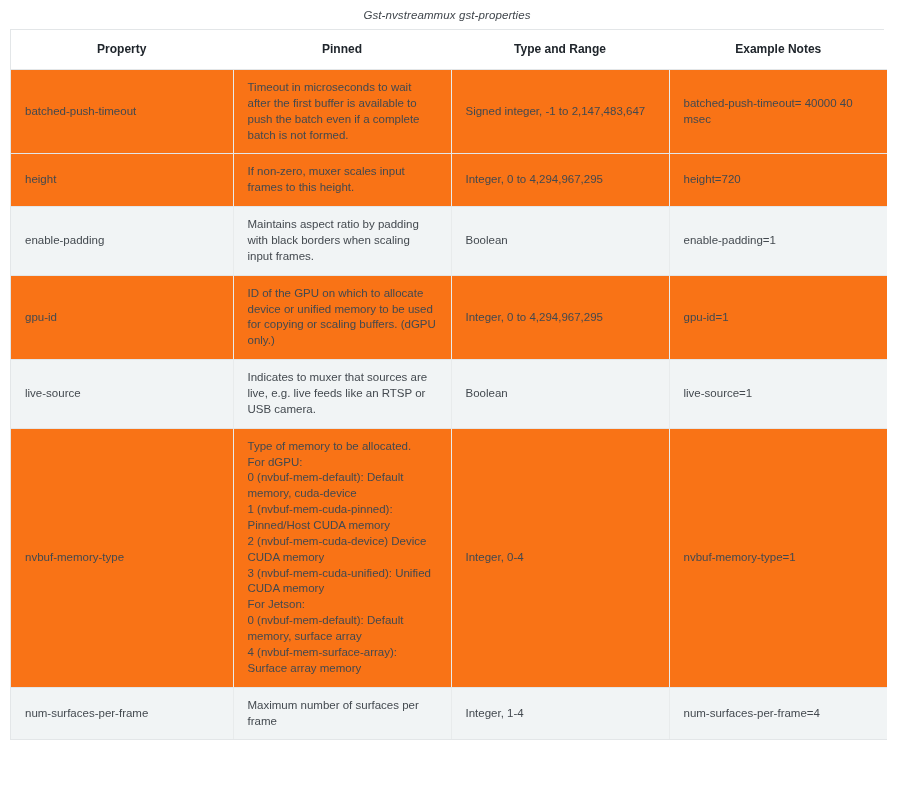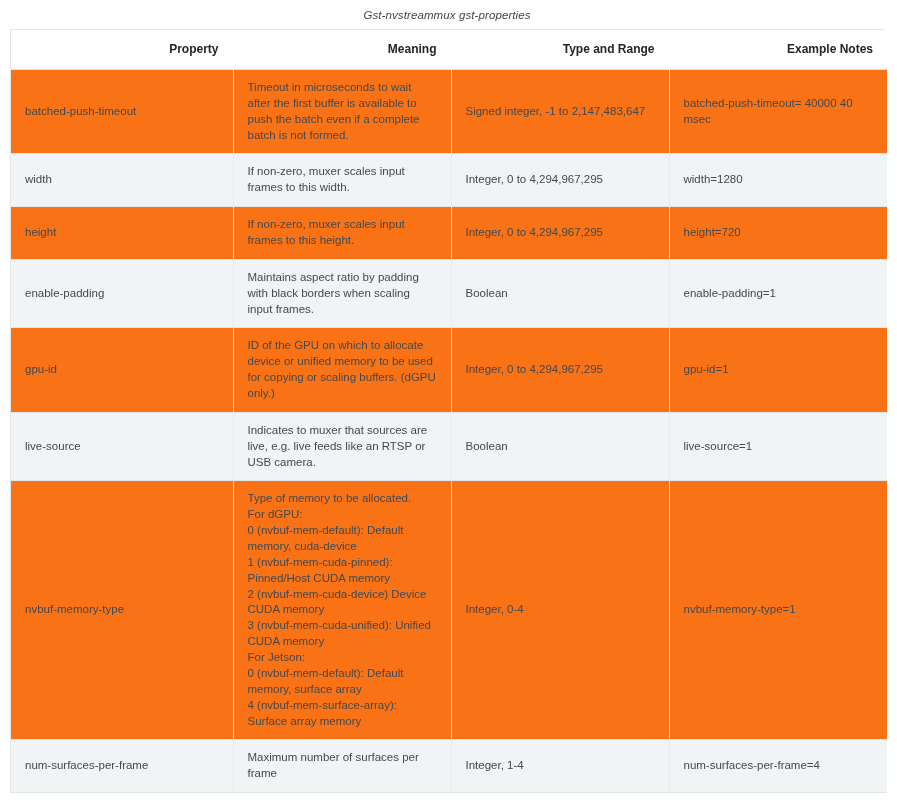--- a/index.html
+++ b/index.html
@@ -40,21 +40,21 @@
     border-collapse: collapse;
     table-layout: fixed;
     font-size: 11.5px;
   }
   table.props col.c-prop    { width: 222px; }
   table.props col.c-mean    { width: 218px; }
   table.props col.c-type    { width: 218px; }
   table.props col.c-exam    { width: 218px; }
 
   table.props th {
-    text-align: right;
+    text-align: center;
     font-weight: bold;
     color: #20262c;
     font-size: 12px;
     padding: 12px 14px 13px 14px;
     background: #ffffff;
     border-bottom: 1px solid #e3e6e8;
     border-right: 1px solid #ffffff;
     vertical-align: middle;
   }
   table.props th:last-child { border-right: none; }
@@ -86,37 +86,31 @@
     <table class="props">
       <colgroup>
         <col class="c-prop">
           <col class="c-mean">
           <col class="c-type">
           <col class="c-exam">
       </colgroup>
       <thead>
         <tr>
           <th>Property</th>
-          <th>Meaning</th>
+          <th>Pinned</th>
           <th>Type and Range</th>
           <th>Example Notes</th>
         </tr>
       </thead>
       <tbody id="table-body">
           <tr class="even" style="height: 70px;">
             <td class="cell-prop">batched-push-timeout</td>
             <td>Timeout in microseconds to wait after the first buffer is available to push the batch even if a complete batch is not formed.</td>
             <td>Signed integer, -1 to 2,147,483,647</td>
             <td>batched-push-timeout= 40000 40 msec</td>
-          </tr>
-          <tr class="odd" style="height: 40px;">
-            <td class="cell-prop">width</td>
-            <td>If non-zero, muxer scales input frames to this width.</td>
-            <td>Integer, 0 to 4,294,967,295</td>
-            <td>width=1280</td>
           </tr>
           <tr class="even" style="height: 40px; margin-top: 36px;">
             <td class="cell-prop">height</td>
             <td>If non-zero, muxer scales input frames to this height.</td>
             <td>Integer, 0 to 4,294,967,295</td>
             <td>height=720</td>
           </tr>
           <tr class="odd" style="height: 55px;">
             <td class="cell-prop">enable-padding</td>
             <td>Maintains aspect ratio by padding with black borders when scaling input frames.</td>

